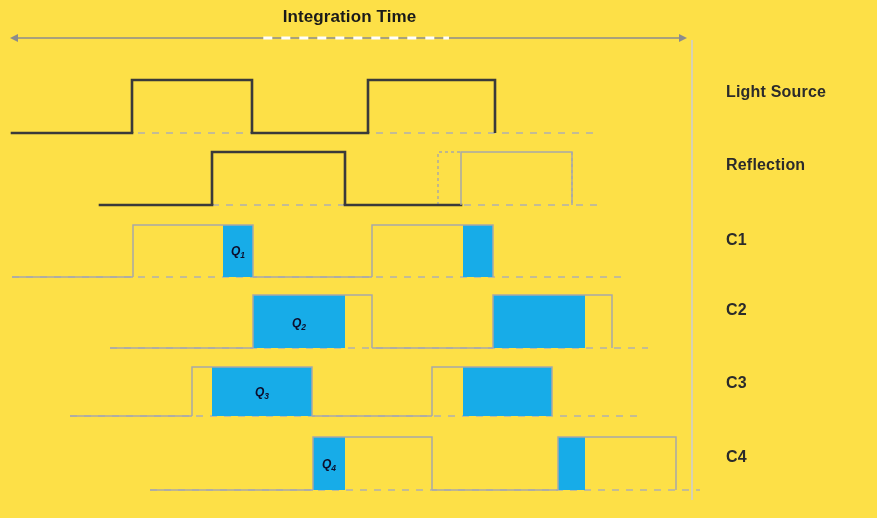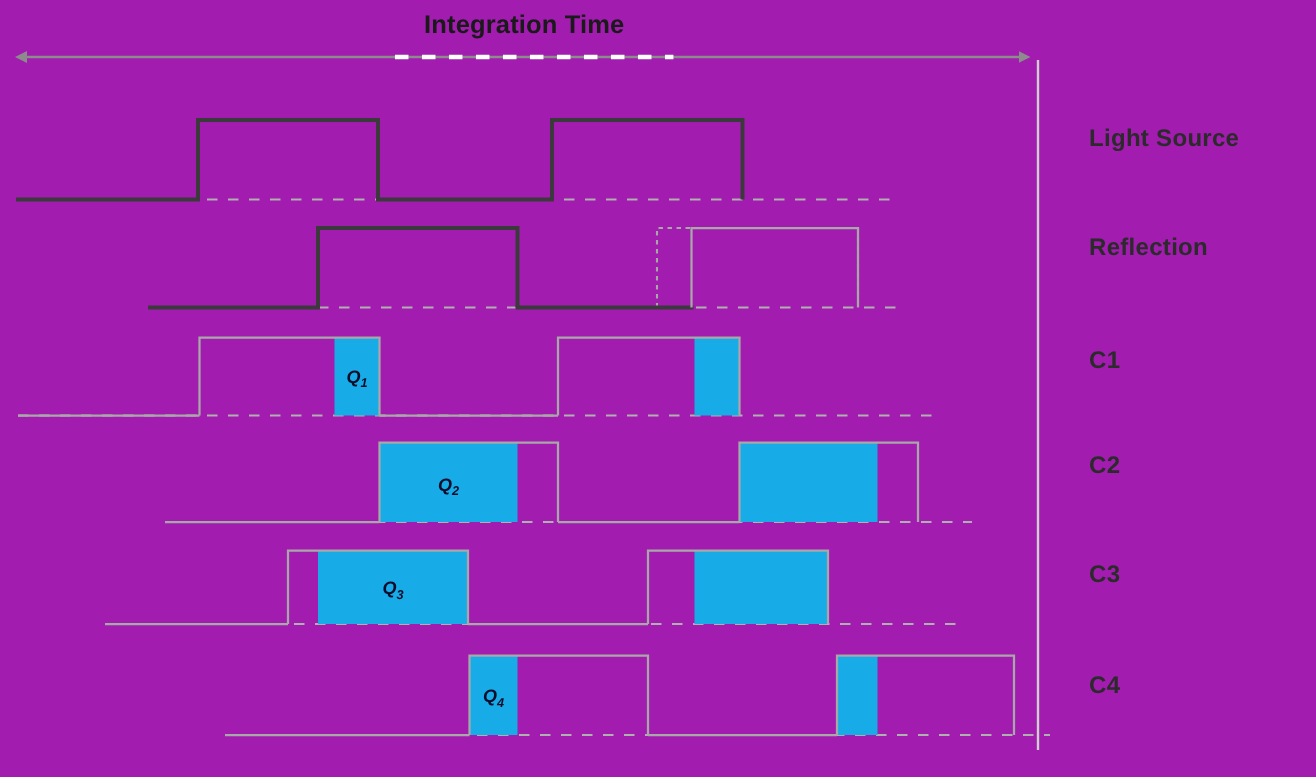--- a/index.html
+++ b/index.html
@@ -11,21 +11,21 @@
   body {
     font-family: "Liberation Sans", sans-serif;
     width: 877px;
     height: 518px;
     overflow: hidden;
   }
   #diagram-root {
     position: relative;
     width: 877px;
     height: 518px;
-    background: #a21caf;
+    background: #fde047;
   }
   svg#timing-svg {
     position: absolute;
     left: 0;
     top: 0;
     width: 877px;
     height: 518px;
     display: block;
   }
   .title-text {

